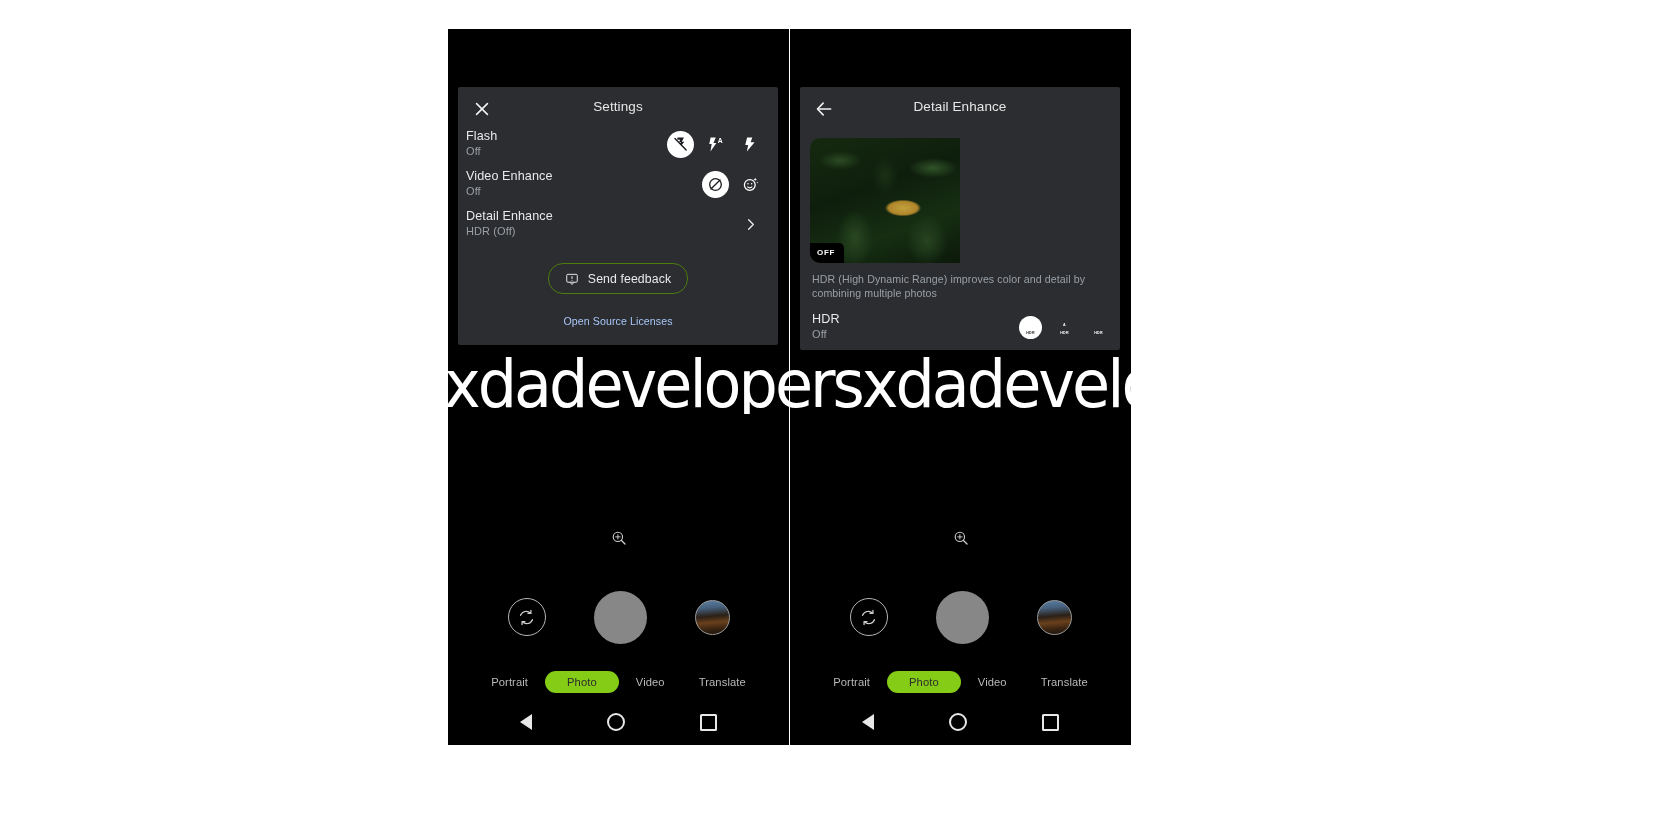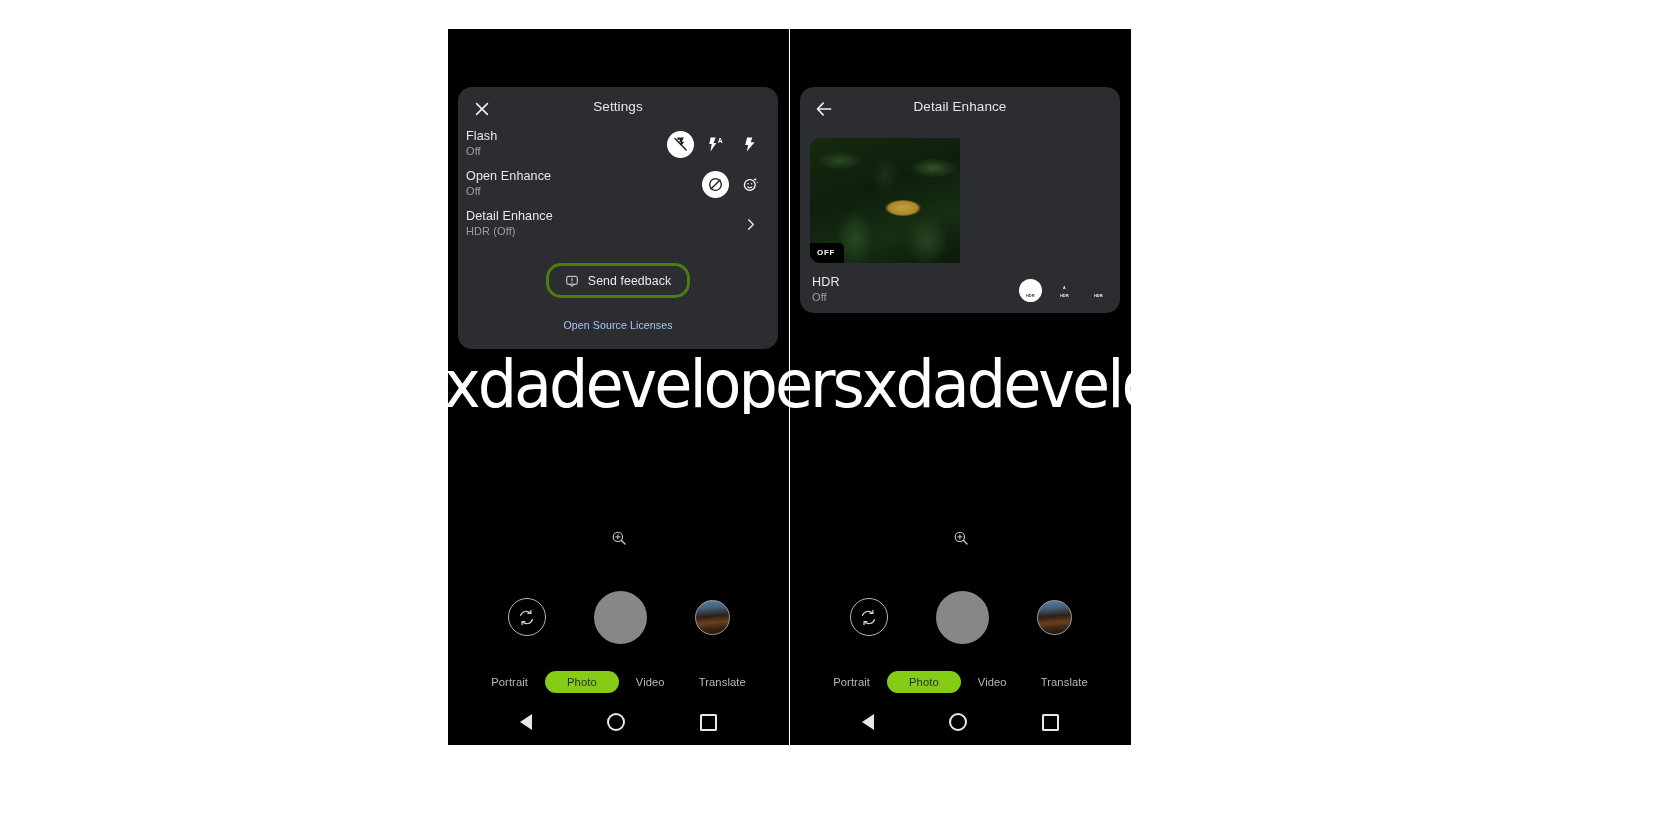--- a/index.html
+++ b/index.html
@@ -40,21 +40,21 @@
     background: #ffffff;
   }
 
   
   .sheet {
     position: absolute;
     left: 10px;
     top: 58px;
     width: 320px;
     background: #2b2d30;
-    border-radius: 14px;
+    border-radius: 2px;
     overflow: hidden;
   }
 
   .sheet-header {
     position: relative;
     height: 42px;
   }
   .sheet-title {
     position: absolute;
     left: 0; right: 0;
@@ -138,21 +138,21 @@
     display: flex;
     justify-content: center;
     margin-top: 14px;
   }
   .feedback-btn {
     display: inline-flex;
     align-items: center;
     gap: 9px;
     height: 29px;
     padding: 0 16px;
-    border: 3px solid #4d7c0f;
+    border: 1px solid #4d7c0f;
     border-radius: 15px;
     color: #e9e9ea;
     font-size: 12.3px;
     background: transparent;
     cursor: pointer;
     letter-spacing: .1px;
   }
 
   .links {
     text-align: center;
@@ -454,21 +454,21 @@
           <div class="pill">
             <svg width="17" height="17" viewBox="0 0 24 24">
               <path class="ic-fill" d="M14.5 2H7.2L4.6 12.6h4.1L6.8 22l11-13.2h-5.6z"></path>
             </svg>
           </div>
         </div>
       </div>
 
       <div class="row">
         <div class="row-texts">
-          <div class="row-label">Open Enhance</div>
+          <div class="row-label">Video Enhance</div>
           <div class="row-sub">Off</div>
         </div>
         <div class="row-ctrls">
           <div class="pill selected">
             <svg width="17" height="17" viewBox="0 0 24 24" fill="none">
               <circle class="ic-stroke" cx="12" cy="12" r="8.2" stroke-width="1.9"></circle>
               <line class="ic-stroke" x1="5.6" y1="18.4" x2="18.4" y2="5.6" stroke-width="1.9" stroke-linecap="round"></line>
             </svg>
           </div>
           <div class="pill">
@@ -574,20 +574,21 @@
         <div class="sheet-title">Detail Enhance</div>
       </div>
 
       <div class="compare">
         <div class="compare-half">
           <div class="foliage"></div>
           <div class="corner-tag">OFF</div>
         </div>
       </div>
 
+      <div class="desc">HDR (High Dynamic Range) improves color and detail by combining multiple photos</div>
 
       <div class="hdr-row">
         <div class="row-texts" style="left:12px;">
           <div class="row-label">HDR</div>
           <div class="row-sub">Off</div>
         </div>
         <div class="row-ctrls" style="right:10px; top:4px; gap:11px;">
           <div class="hdr-pill selected">
             <svg width="19" height="19" viewBox="0 0 24 24" fill="none">
               <circle cx="12" cy="8" r="4.4" stroke-width="1.8" class="ic-stroke"></circle>

